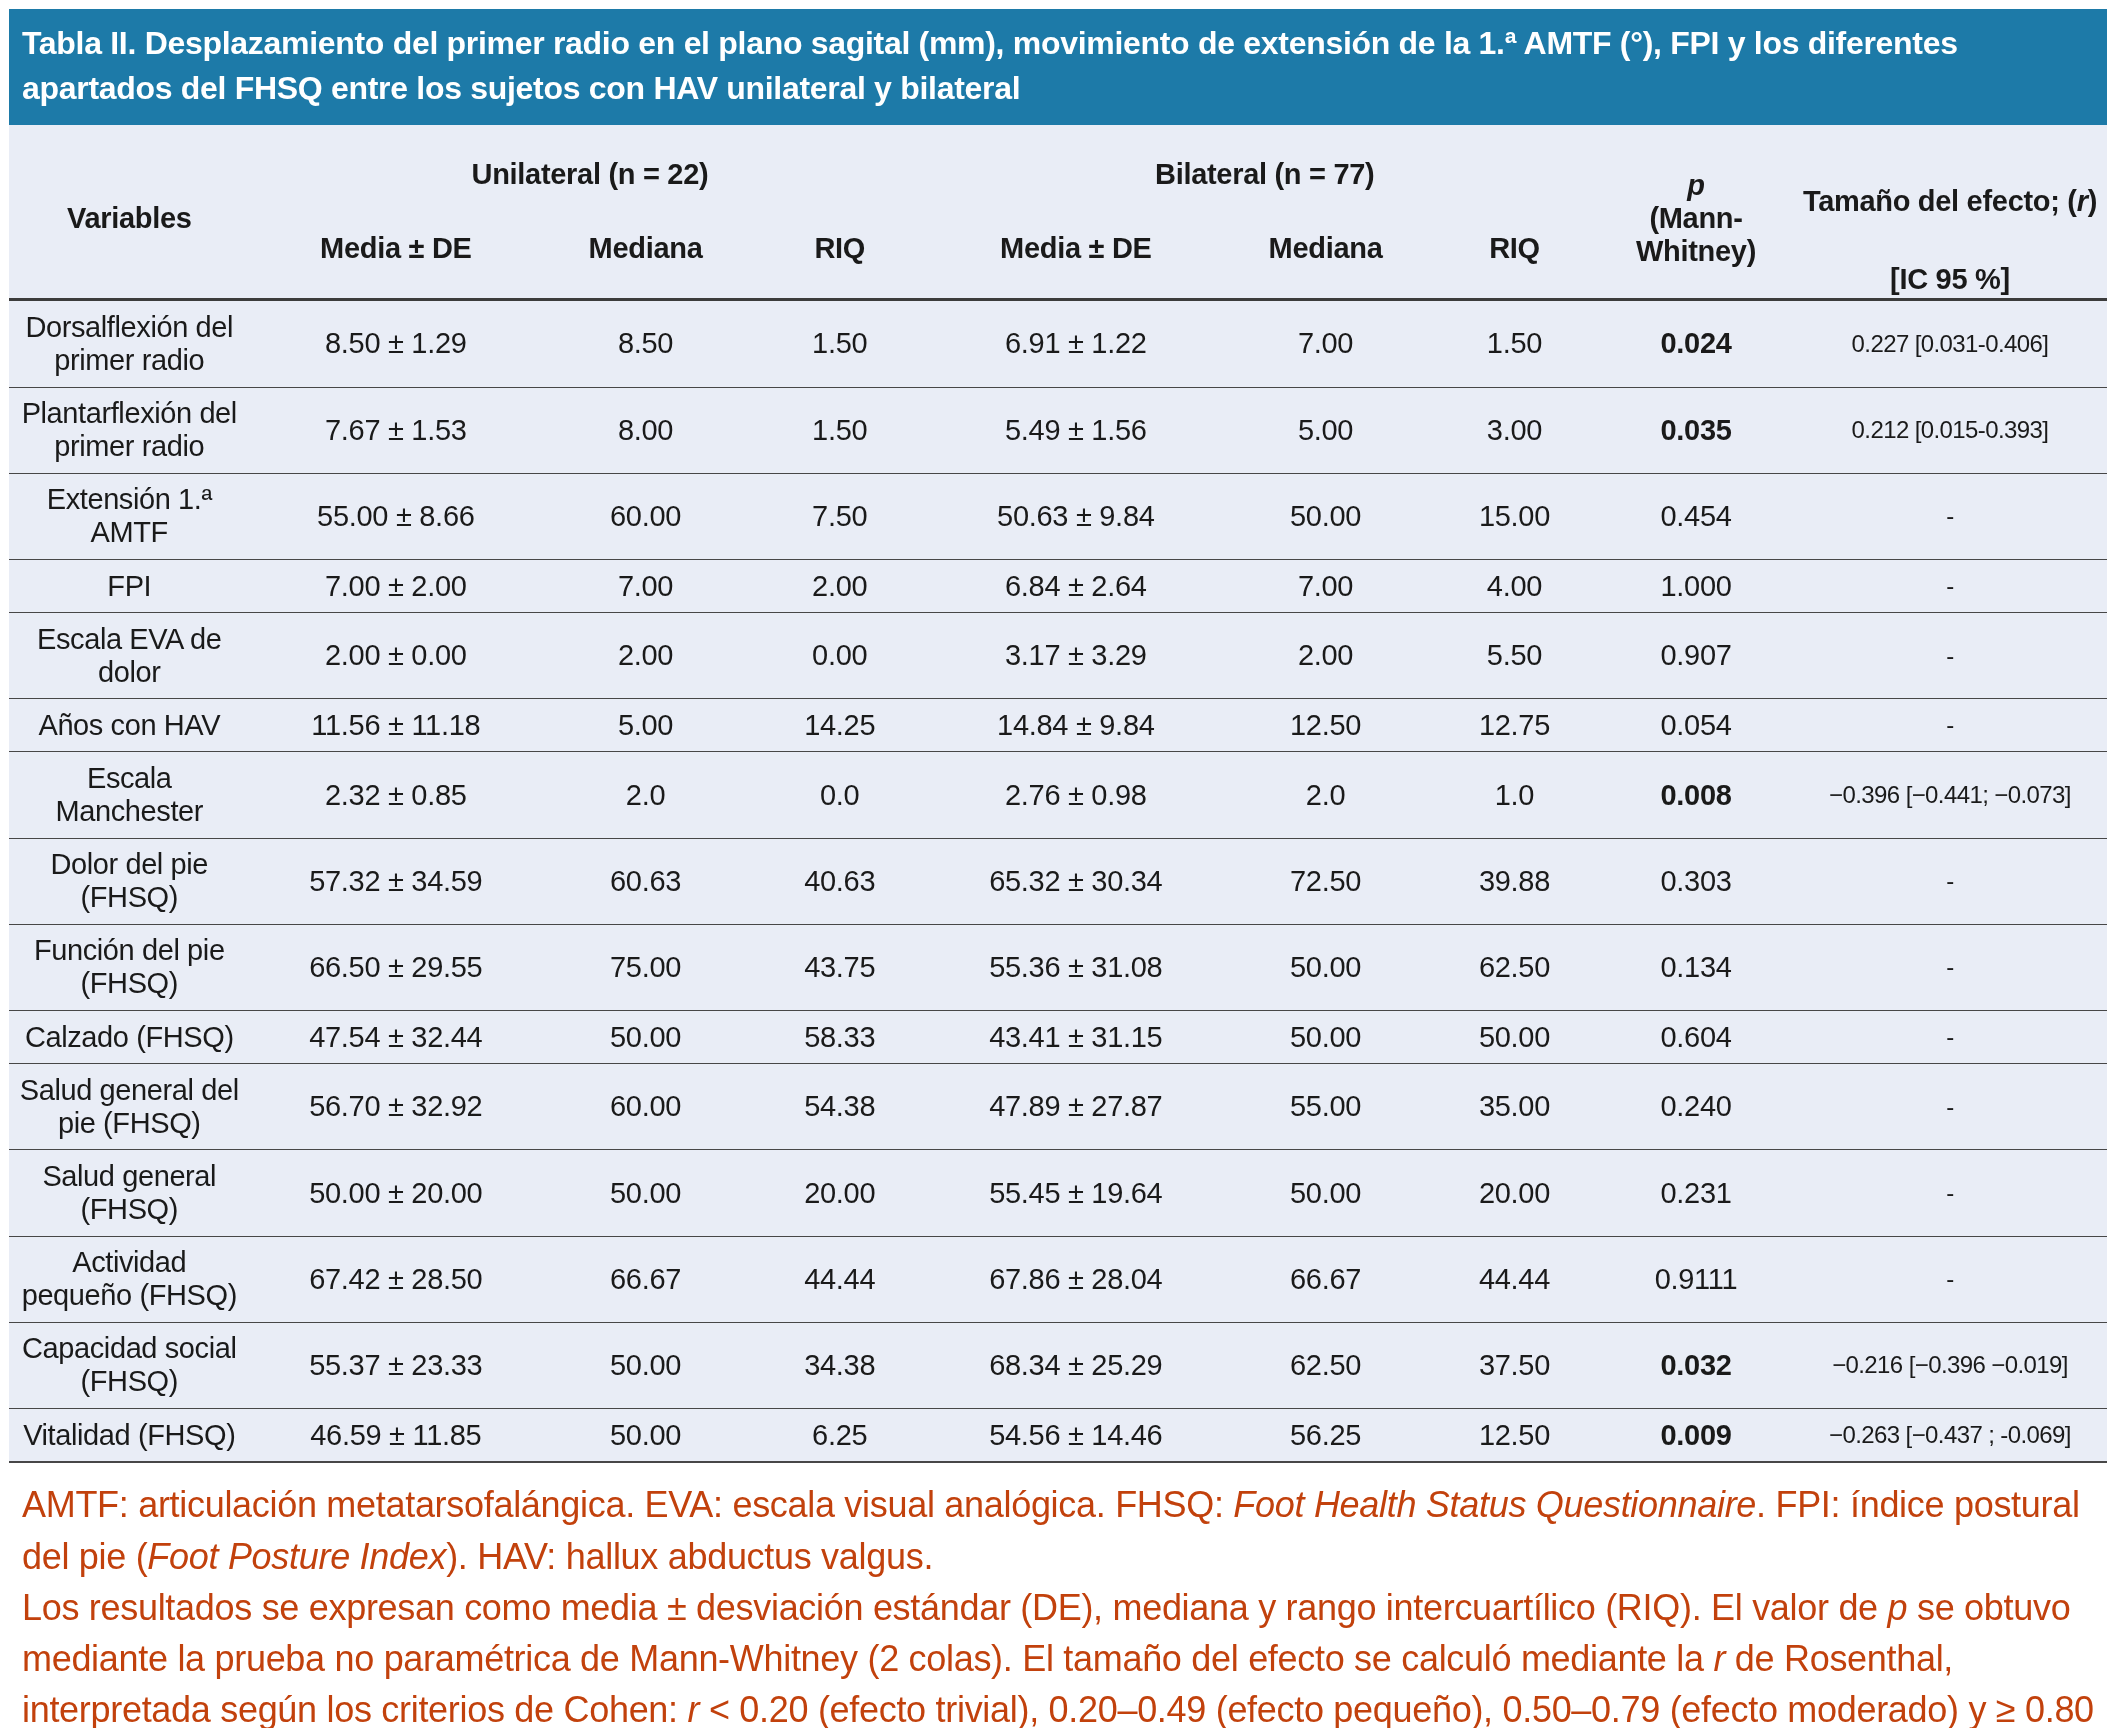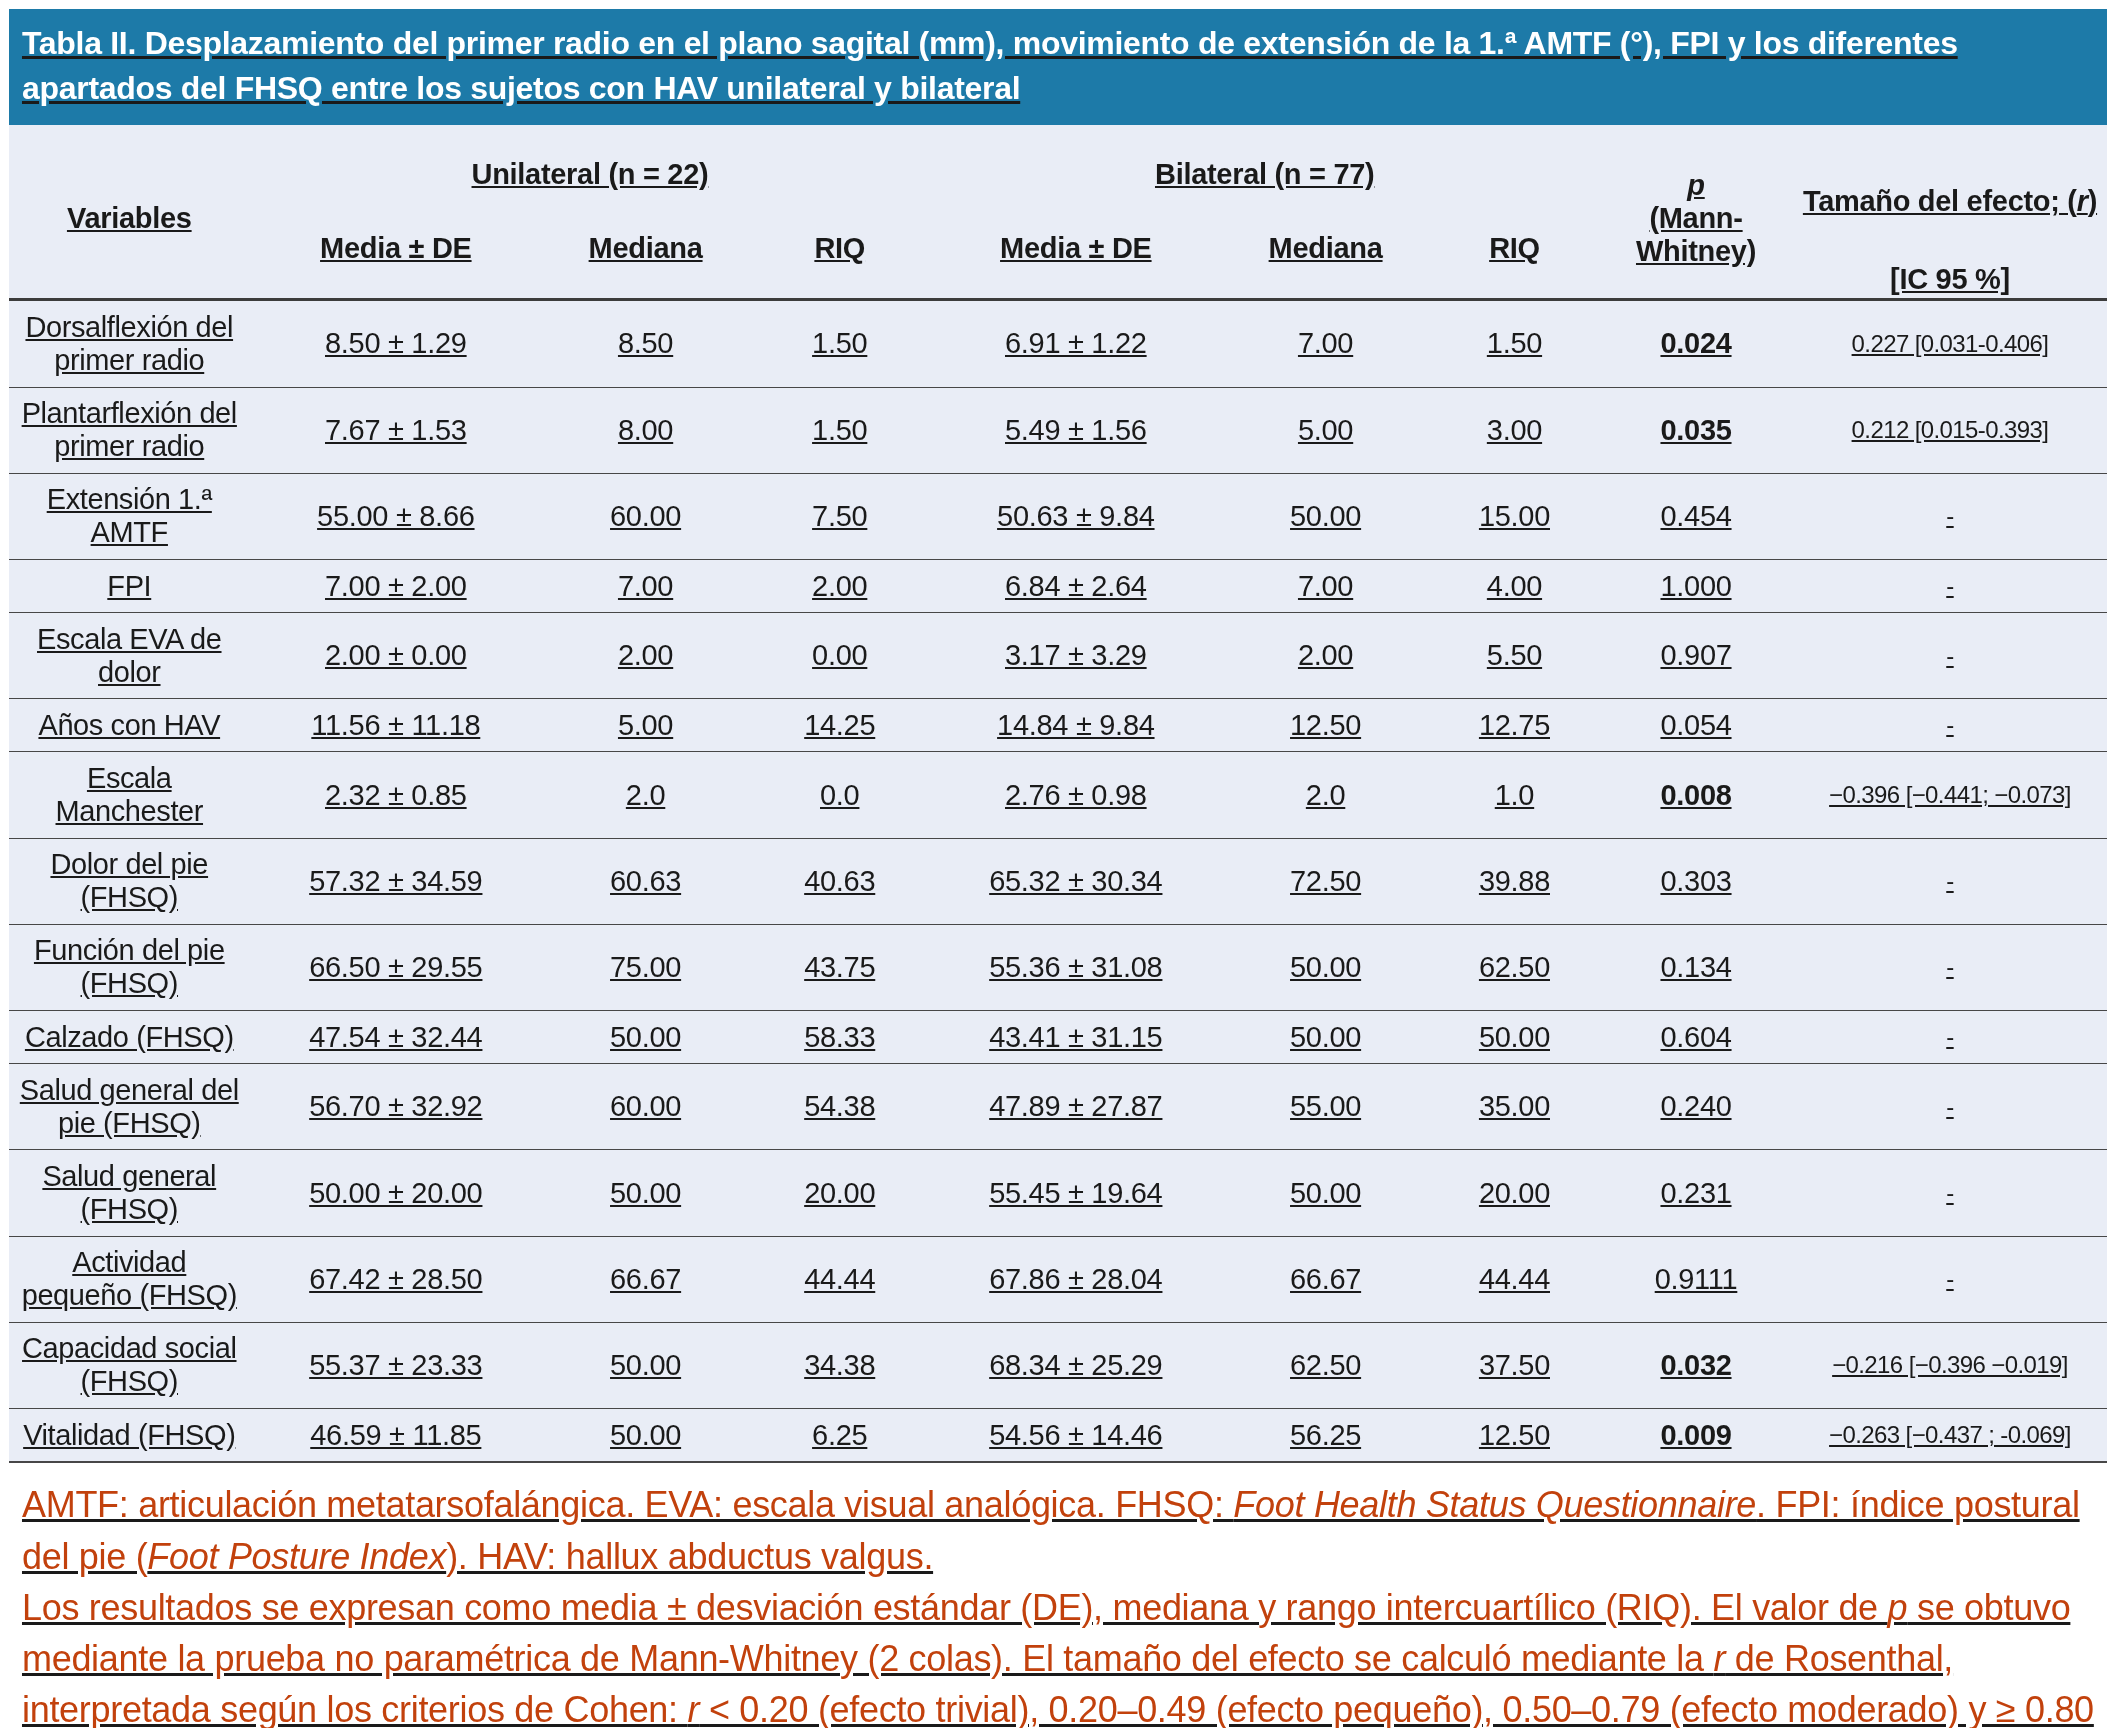--- a/index.html
+++ b/index.html
@@ -1,19 +1,19 @@
 <!DOCTYPE html>
 <html lang="es"><head>
 <meta charset="utf-8">
 <style>
   html,body { margin:0; padding:0; background:#ffffff; }
   body { font-family:"Liberation Sans", sans-serif; color:#1a1a1a; }
   .page {
     width:2116px; height:1728px; box-sizing:border-box;
-    padding:8.6px 8.6px 0 8.6px; background:#ffffff; overflow:hidden;text-decoration:underline;
+    padding:8.6px 8.6px 0 8.6px; background:#ffffff; overflow:hidden;
   }
   .title-bar {
     background:#1d7aa8; color:#ffffff; font-weight:700;
     font-size:32px; line-height:1.40; padding:12.5px 17.3px 14.4px 13.4px;
     letter-spacing:-0.3px;
   }
   table.data-table {
     width:100%; border-collapse:collapse; background:#e9edf6;
     font-size:29px; table-layout:fixed;
     border-bottom:2.9px solid #474747;

